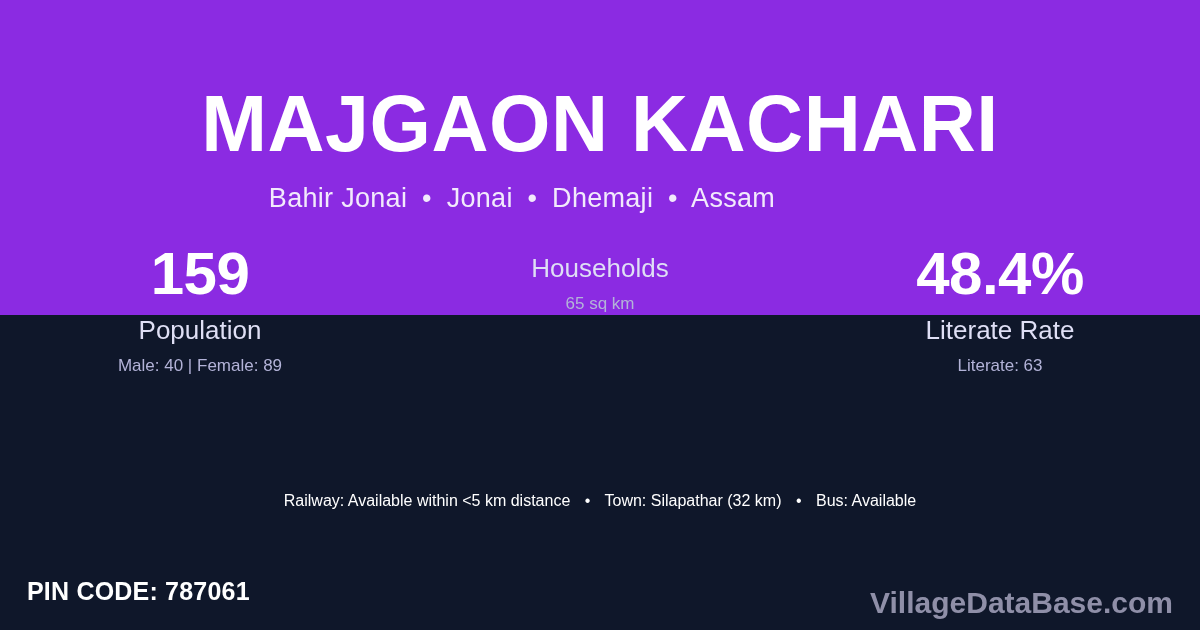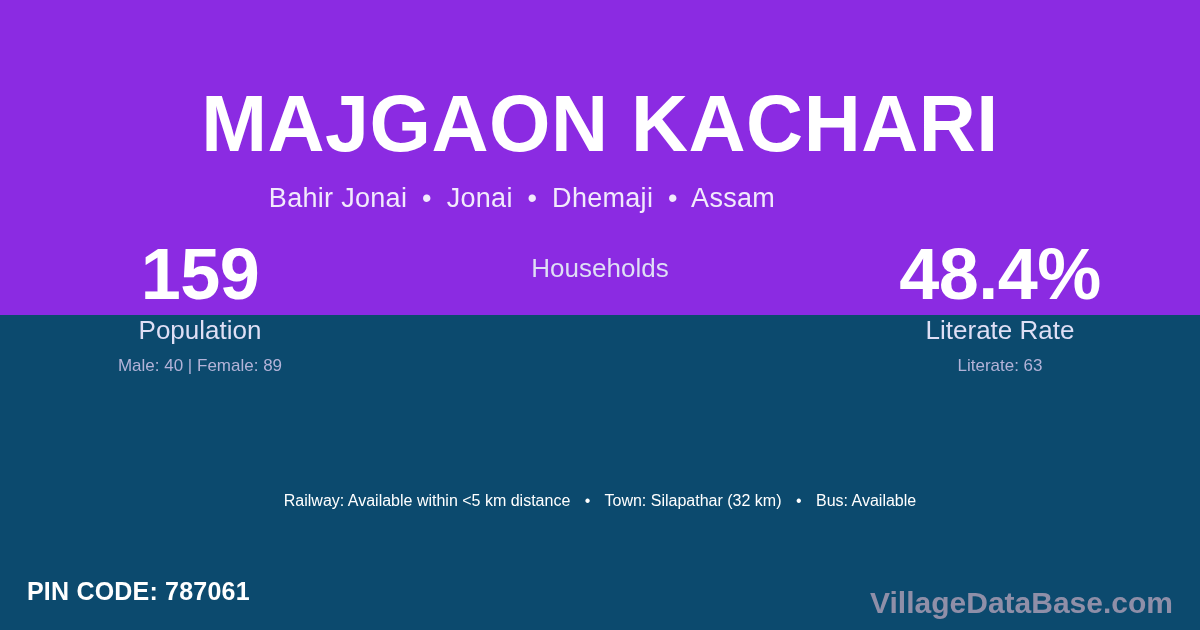--- a/index.html
+++ b/index.html
@@ -10,21 +10,21 @@
   body {
     font-family: "Liberation Sans", "DejaVu Sans", sans-serif;
     -webkit-font-smoothing: antialiased;
   }
 
   .card {
     position: relative;
     width: 1200px;
     height: 630px;
     overflow: hidden;
-    background: #0c4a6e;
+    background: #0f172a;
   }
 
   
   .hero-band {
     position: absolute;
     left: 0;
     top: 0;
     width: 1200px;
     height: 315px;
     background: #8b2be2;
@@ -72,21 +72,21 @@
     top: 243px;
     width: 1200px;
     display: flex;
   }
   .stat-col {
     flex: 1 1 0;
     text-align: center;
   }
   .stat-value {
     color: #ffffff;
-    font-size: 72px;
+    font-size: 60px;
     font-weight: 800;
     line-height: 62px;
     letter-spacing: -0.5px;
     white-space: nowrap;
     text-align: center;
   }
   .stat-label {
     color: #dfdff5;
     font-size: 26px;
     font-weight: 400;
@@ -167,20 +167,21 @@
   <div class="stats-row">
 
     <div class="stat-col">
       <div class="stat-value">159</div>
       <div class="stat-label">Population</div>
       <div class="stat-sub">Male: 40  | Female: 89</div>
     </div>
 
     <div class="stat-col">
       <div class="stat-label">Households</div>
+      <div class="stat-sub">65 sq km</div>
     </div>
 
     <div class="stat-col">
       <div class="stat-value">48.4%</div>
       <div class="stat-label">Literate Rate</div>
       <div class="stat-sub">Literate: 63</div>
     </div>
 
   </div>
 

